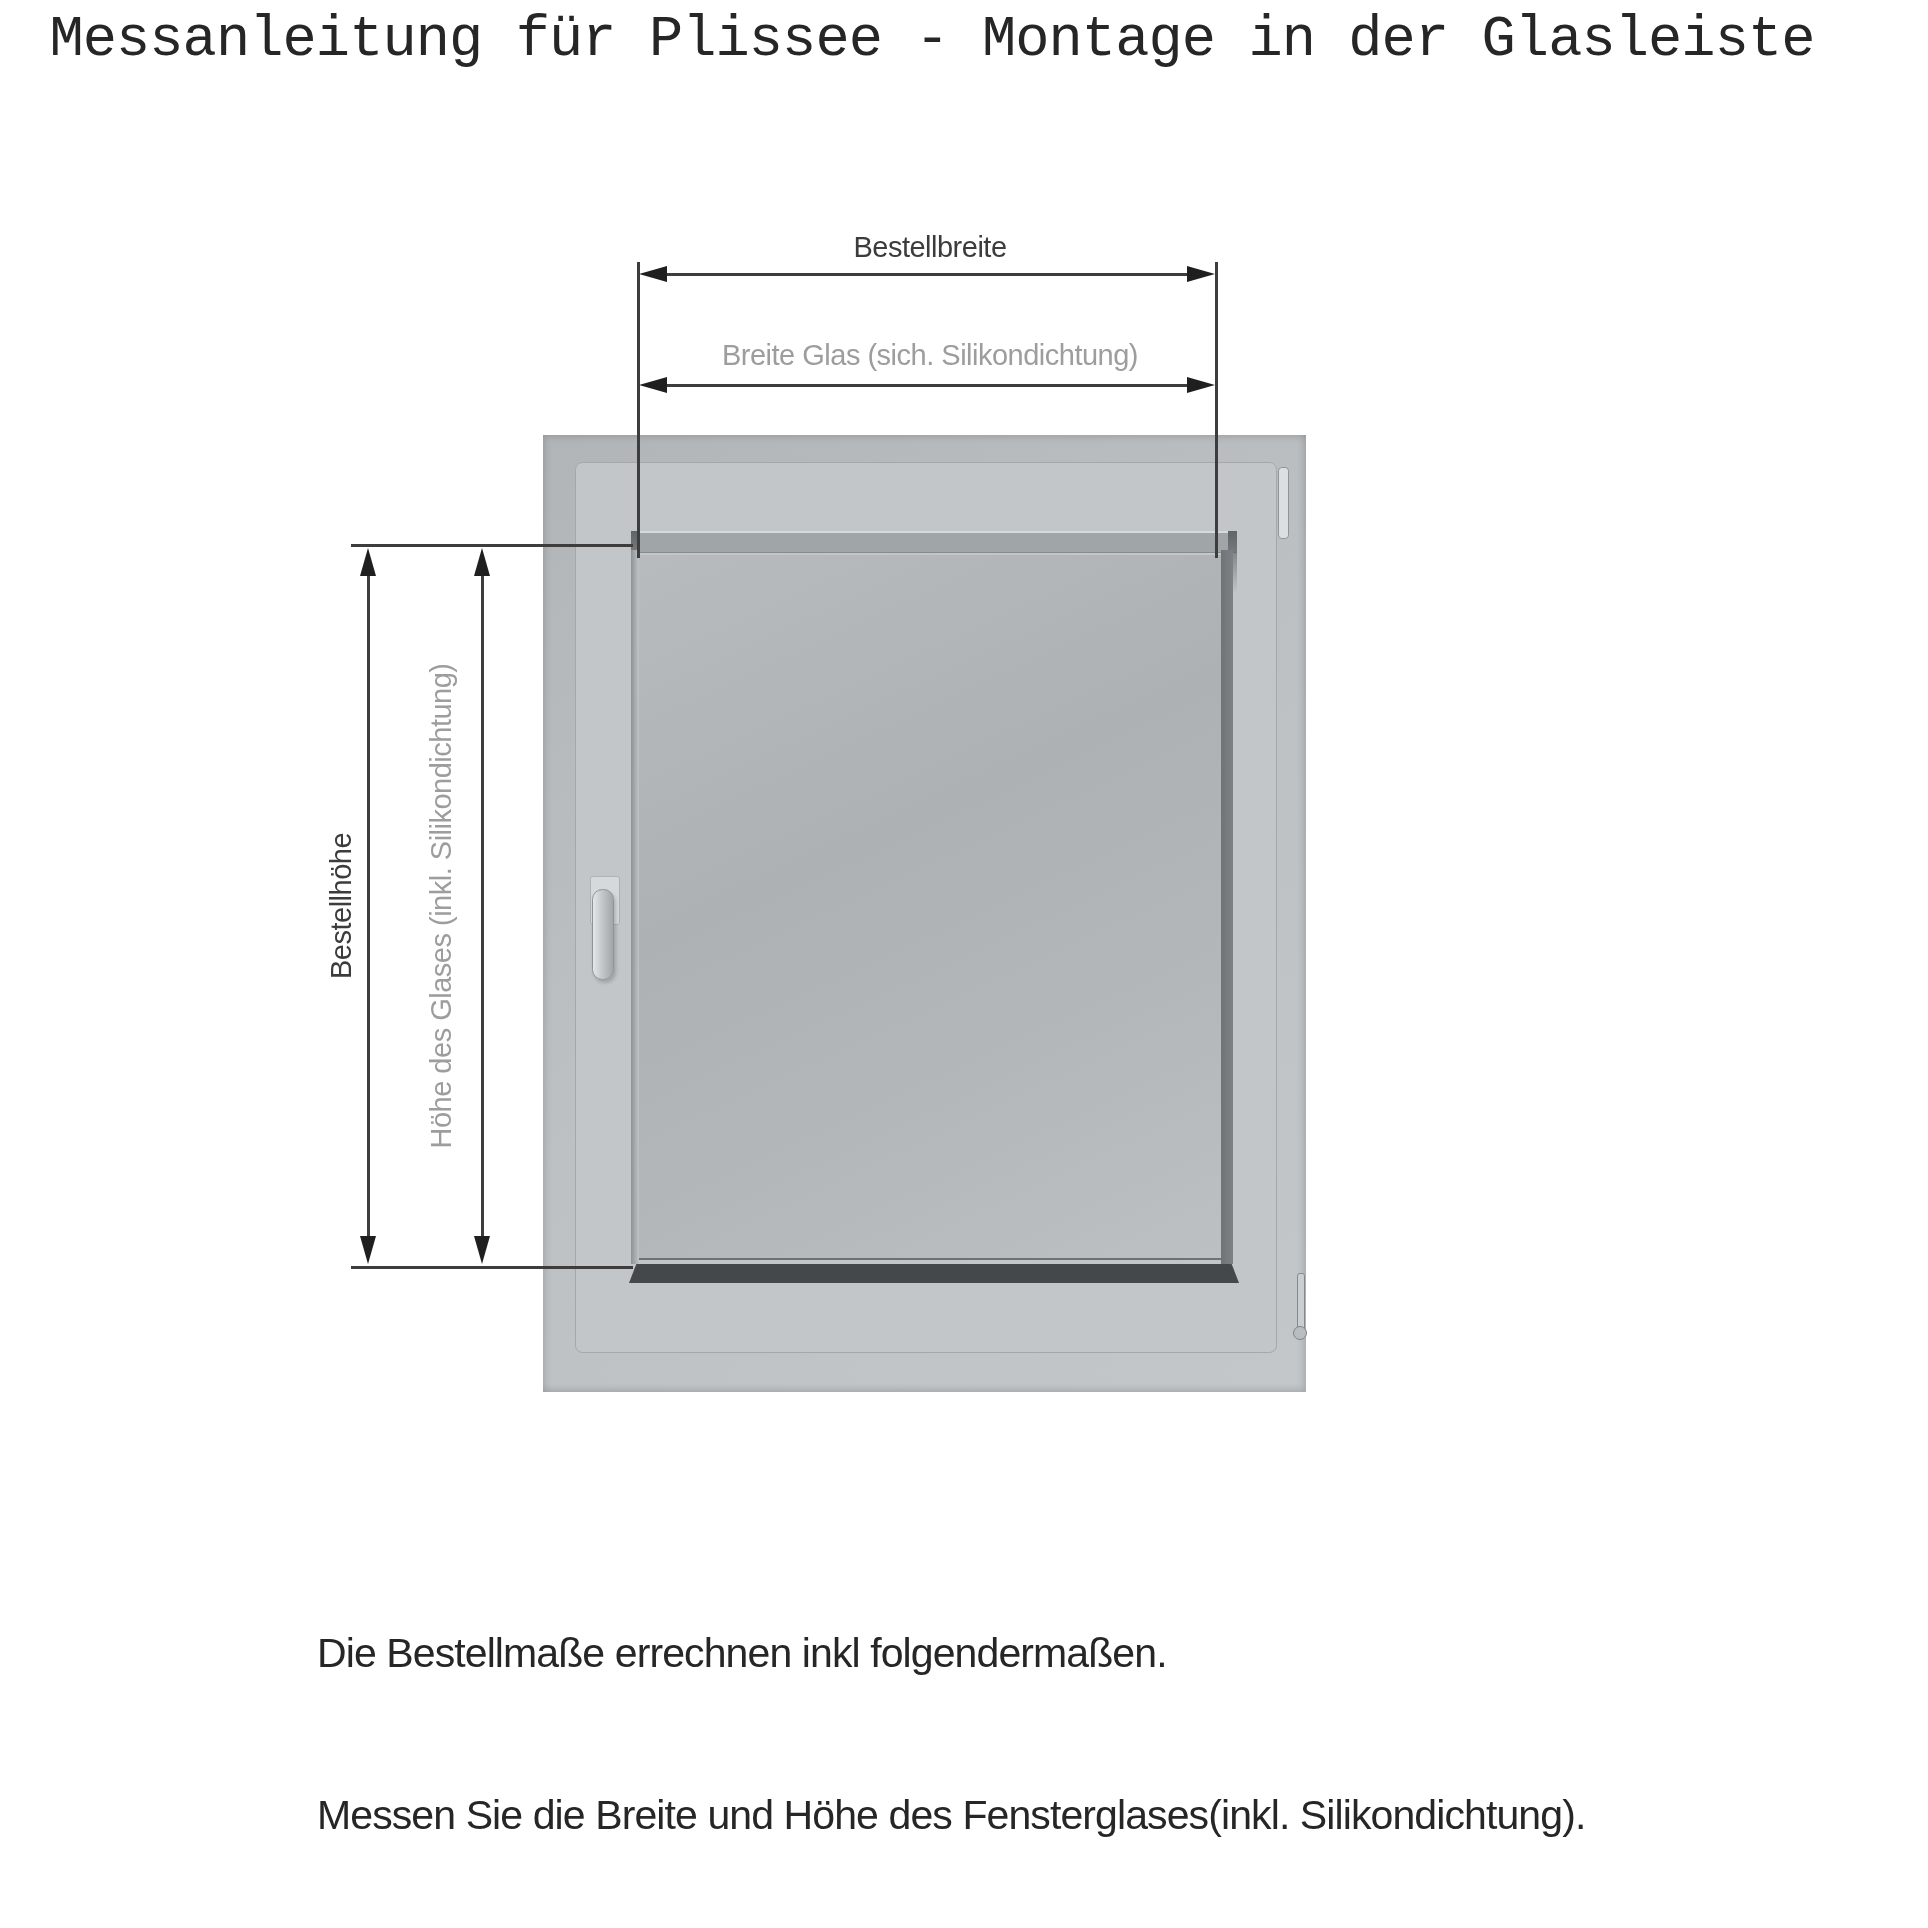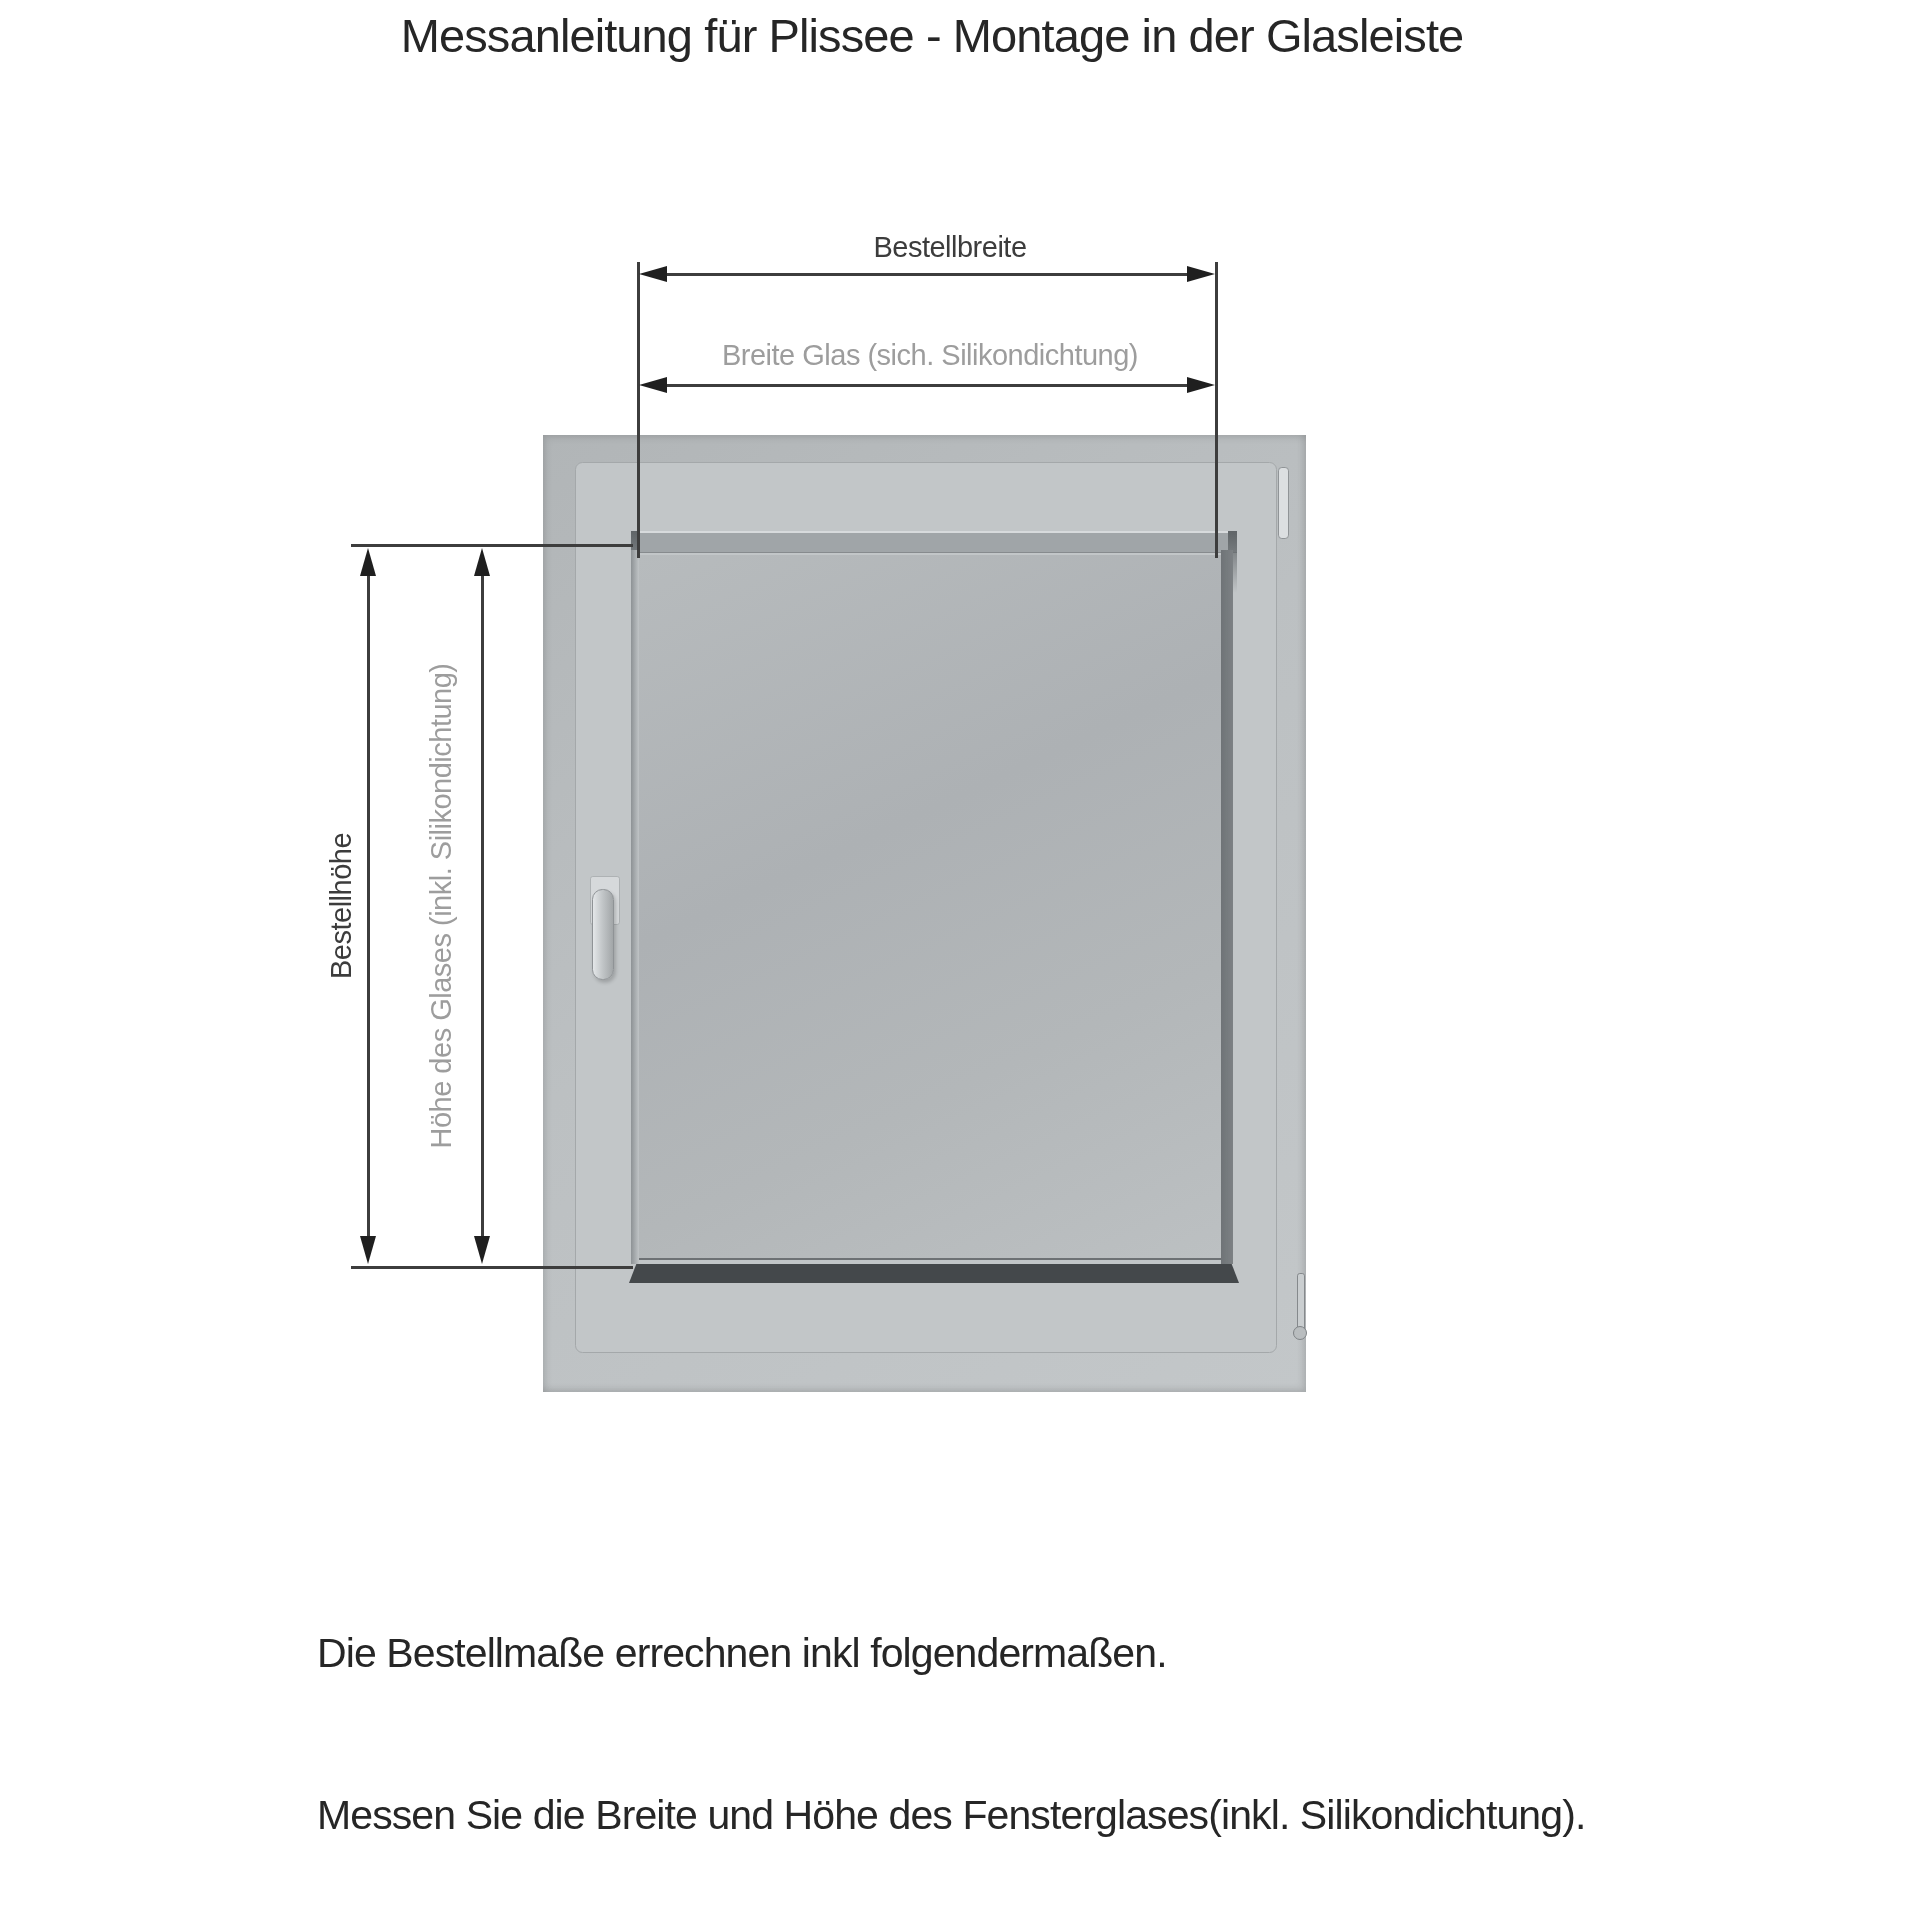--- a/index.html
+++ b/index.html
@@ -9,23 +9,24 @@
     overflow: hidden;
     font-family: "Liberation Sans", sans-serif;
     color: #262626;
   }
   #page { position: relative; width: 1928px; height: 1928px; }
 
   
   .page-title {
     position: absolute; left: 0; top: 7.5px; width: 1864px;
     text-align: center;
-    font-size: 47px; letter-spacing: -0.9px;
+    font-size: 57px; letter-spacing: -0.9px;
     color: #262626;
     white-space: pre;
+    font-family: Liberation Mono, monospace;
   }
 
   
   .win-outer {
     position: absolute; left: 543px; top: 435px; width: 763px; height: 957px;
     background: linear-gradient(145deg, #b1b5b7 0%, #bcc0c2 45%, #c3c7c9 100%);
     box-shadow: inset 2.8px 2.8px 7.5px rgba(0,0,0,0.10), inset -2.8px -2.8px 7.5px rgba(0,0,0,0.12);
   }
   .win-inner {
     position: absolute; left: 575px; top: 462px; width: 700px; height: 889px;
@@ -112,21 +113,21 @@
   
   .dim-label {
     position: absolute;
     font-size: 29px; letter-spacing: -0.5px;
     white-space: nowrap;
     transform: translate(-50%, -50%);
   }
   .dim-label.vert { transform: translate(-50%, -50%) rotate(-90deg); }
   .dim-dark { color: #3c3c3c; }
   .dim-gray { color: #9d9d9d; }
-  .lbl-bestellbreite { left: 930px; top: 247px; margin-left: 20px; }
+  .lbl-bestellbreite { left: 930px; top: 247px; }
   .lbl-breite-glas   { left: 930px; top: 355px; }
   .lbl-bestellhoehe  { left: 341px; top: 906px; }
   .lbl-hoehe-glas    { left: 441px; top: 906px; }
 
   
   .instructions {
     position: absolute; left: 317px; top: 1518px; width: 1525px;
     font-size: 41px; line-height: 54px; letter-spacing: -0.9px;
     white-space: pre;
   }

